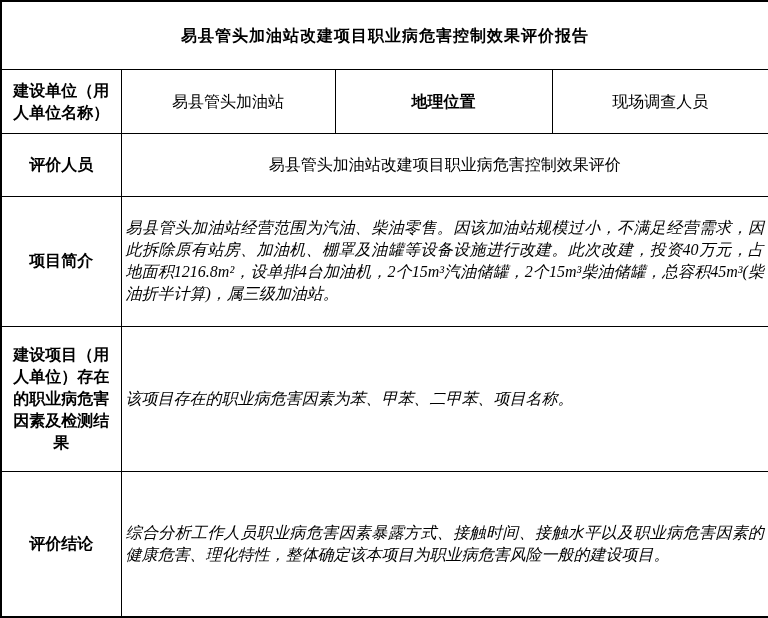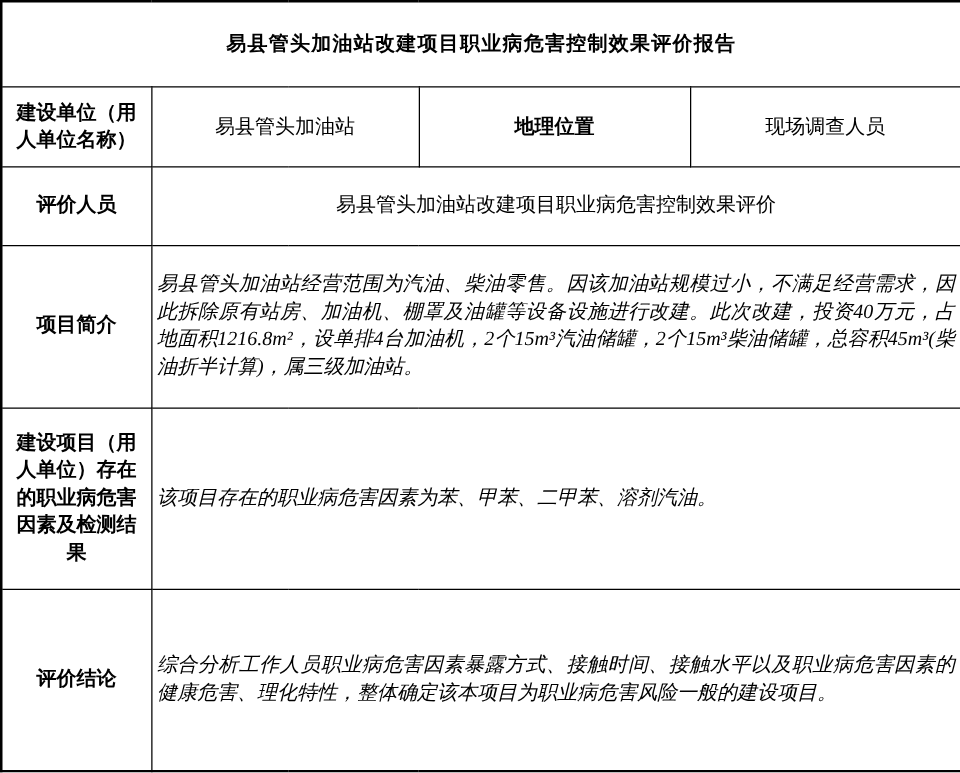--- a/index.html
+++ b/index.html
@@ -92,21 +92,21 @@
 
   <tr class="h-r3">
     <td class="lbl">项目简介</td>
     <td colspan="5" class="text">易县管头加油站经营范围为汽油、柴油零售。因该加油站规模过小，不满足经营需求，因此拆除原有站房、加油机、棚罩及油罐等设备设施进行改建。此次改建，投资40万元，占地面积1216.8m²，设单排4台加油机，2个15m³汽油储罐，2个15m³柴油储罐，总容积45m³(柴油折半计算)，属三级加油站。</td>
   </tr>
 
 
 
   <tr class="h-r6">
     <td class="lbl">建设项目（用人单位）存在的职业病危害因素及检测结果</td>
-    <td colspan="5" class="text">该项目存在的职业病危害因素为苯、甲苯、二甲苯、溶剂汽油。</td>
+    <td colspan="5" class="text">该项目存在的职业病危害因素为苯、甲苯、二甲苯、项目名称。</td>
   </tr>
 
   <tr class="h-r7">
     <td class="lbl">评价结论</td>
     <td colspan="5" class="text">综合分析工作人员职业病危害因素暴露方式、接触时间、接触水平以及职业病危害因素的健康危害、理化特性，整体确定该本项目为职业病危害风险一般的建设项目。</td>
   </tr>
 </tbody>
   </table>
 
 </body></html>

